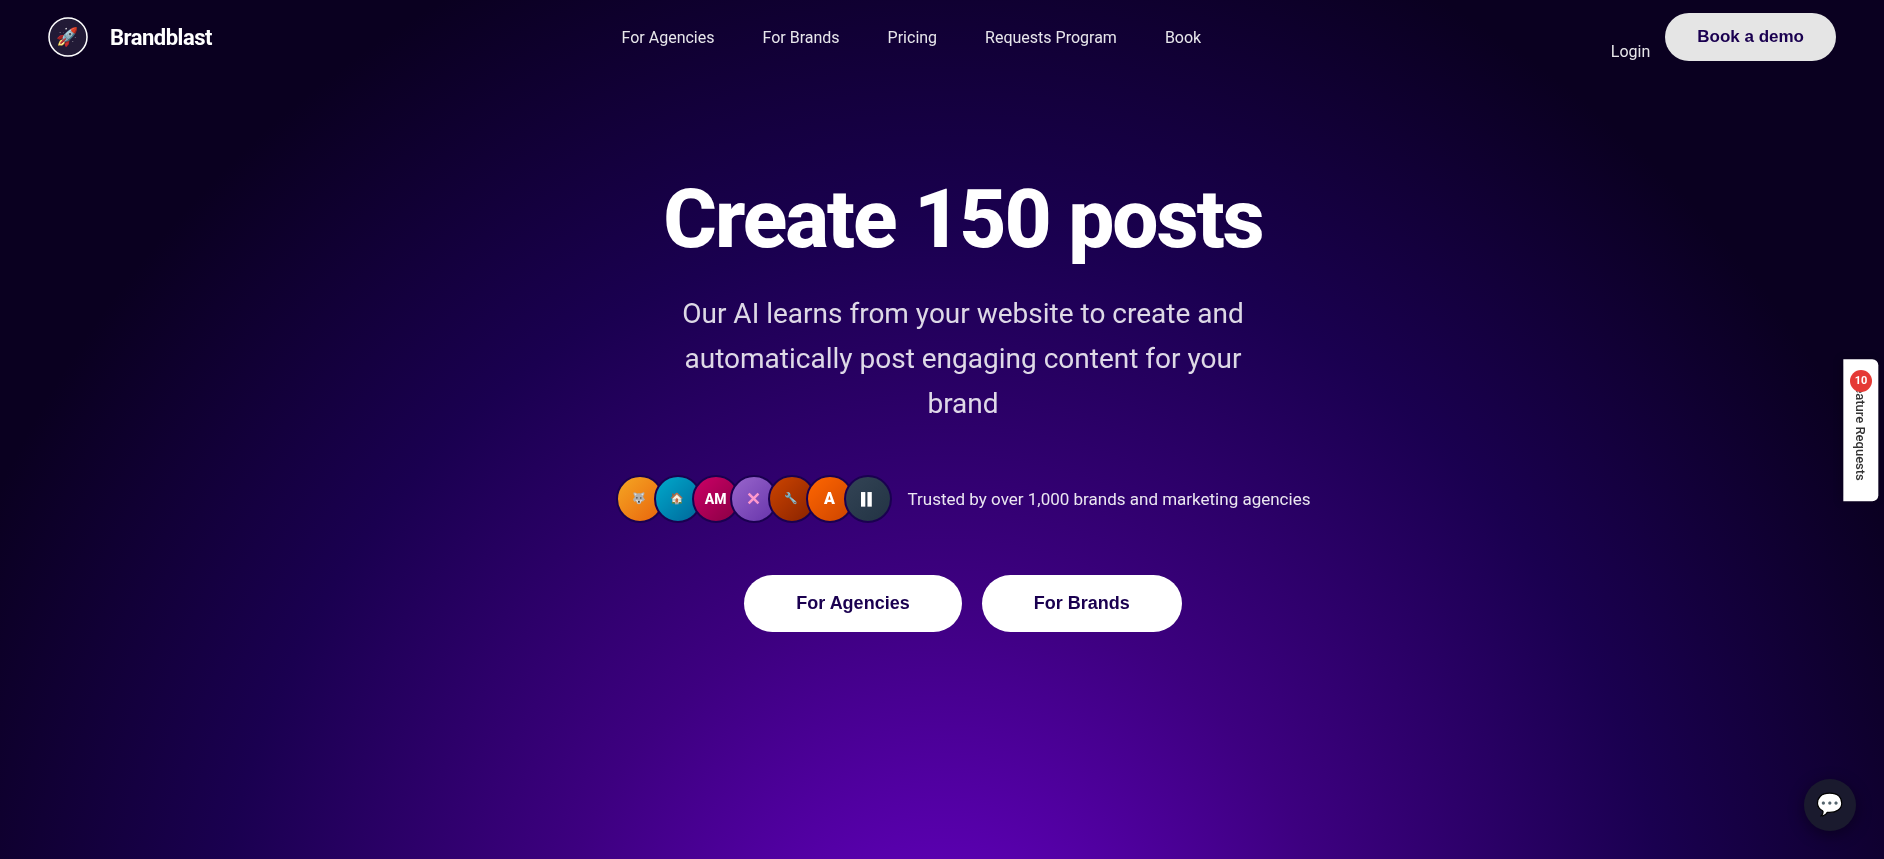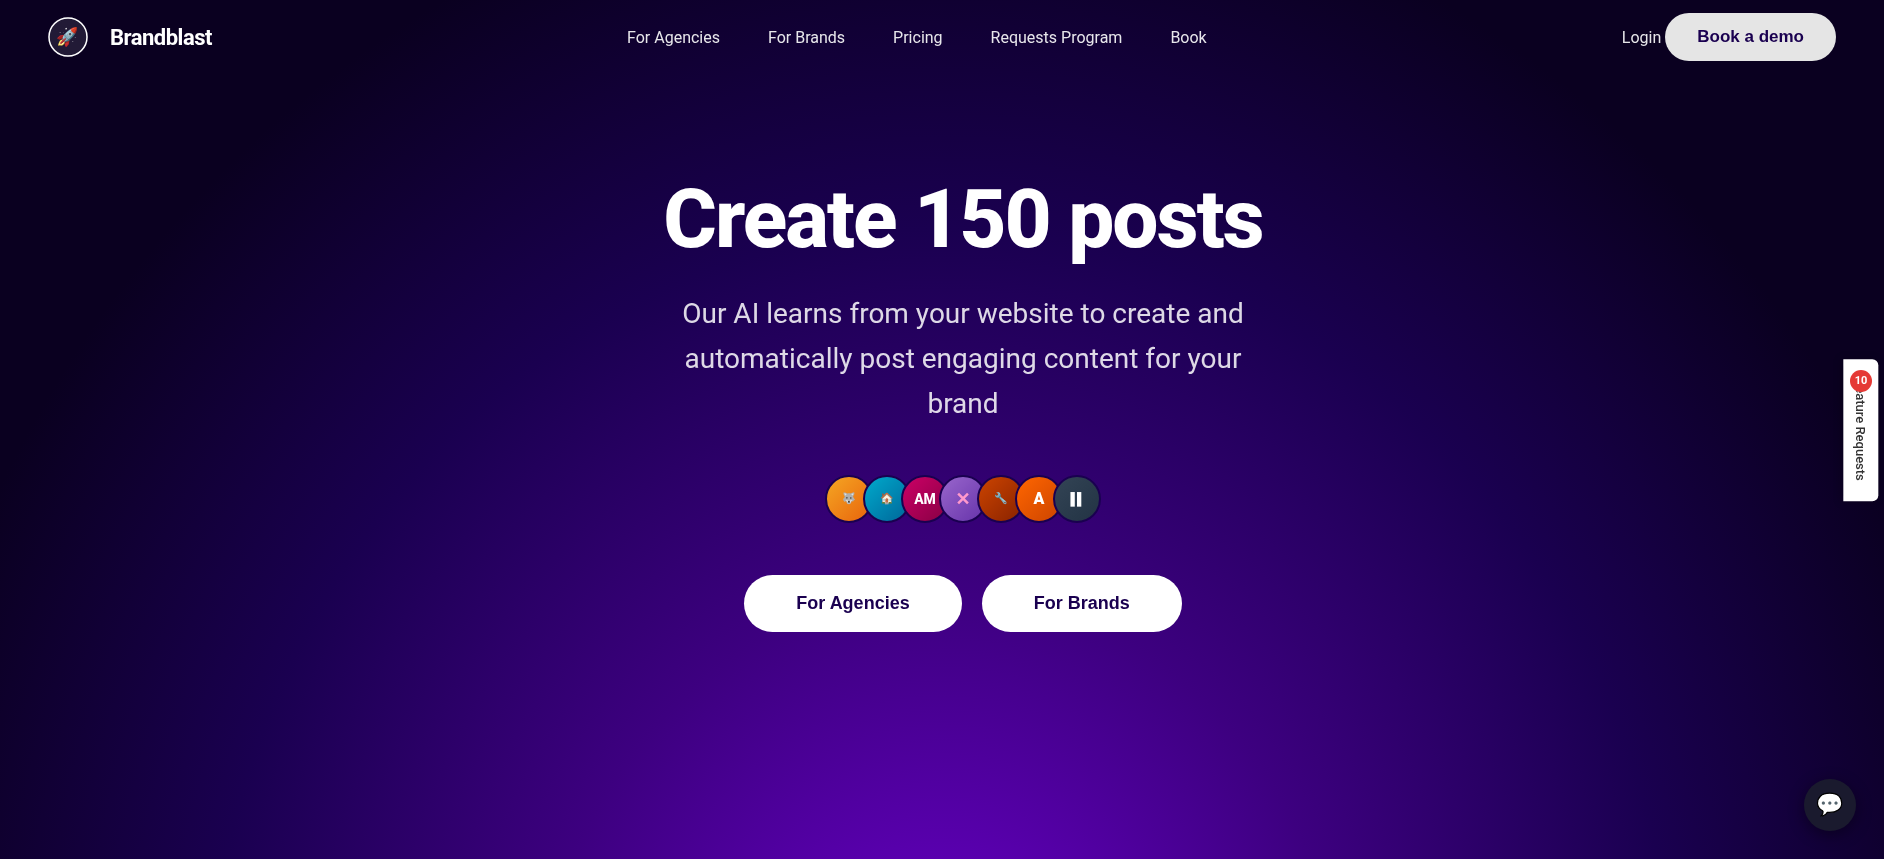--- a/index.html
+++ b/index.html
@@ -71,22 +71,22 @@
       text-decoration: none;
       font-size: 16px;
       font-weight: 400;
       padding: 8px 24px;
       cursor: pointer;
       transition: color 0.2s;
     }
 
     .nav-right {
       display: flex;
-      align-items: center;
-      gap: 4px;
+      align-items: flex-end;
+      gap: 15px;
     }
 
     .login-link {
       color: rgba(255,255,255,0.9);
       text-decoration: none;
       font-size: 16px;
       font-weight: 400;
       cursor: pointer;
     }
 
@@ -316,20 +316,21 @@
       <div class="avatar-circle av5">
         <span>🔧</span>
       </div>
       <div class="avatar-circle av6">
         <span style="font-size:16px;font-weight:900;">A</span>
       </div>
       <div class="avatar-circle av7">
         <span style="font-size:12px;letter-spacing:-2px;">▌▌</span>
       </div>
     </div>
+    <span class="trust-text">Trusted by over 1,000 brands and marketing agencies</span>
   </div>
 
   <div class="cta-buttons">
     <button class="cta-btn">For Agencies</button>
     <button class="cta-btn">For Brands</button>
   </div>
 </section>
 
 <div class="feature-requests-badge">
   <span>10</span>

